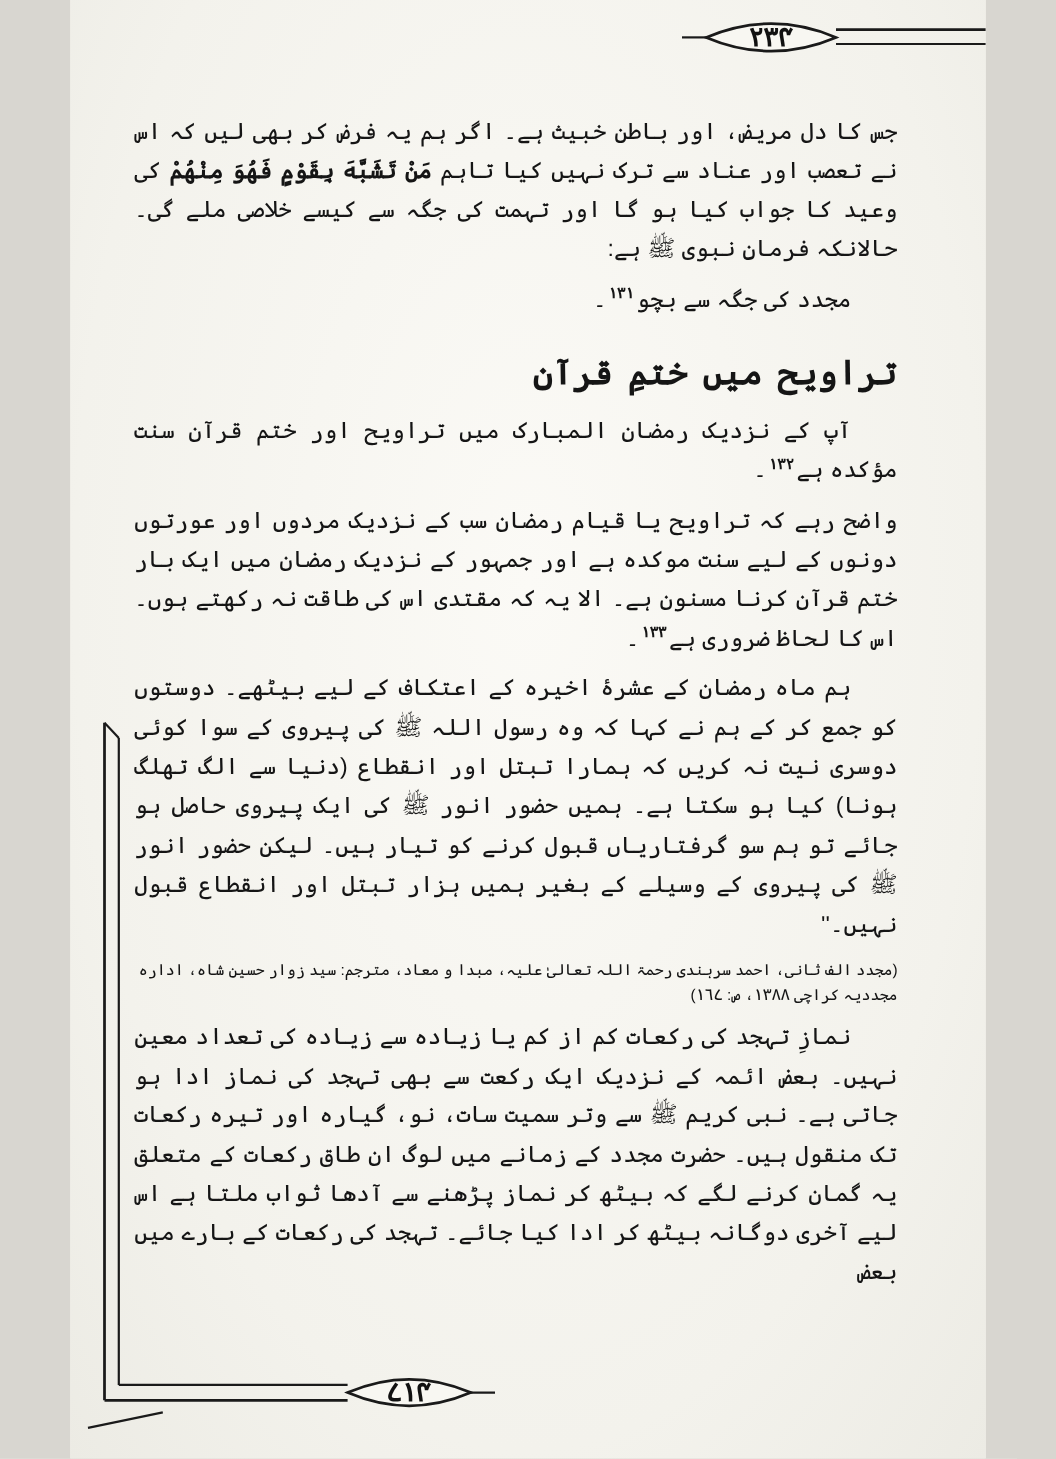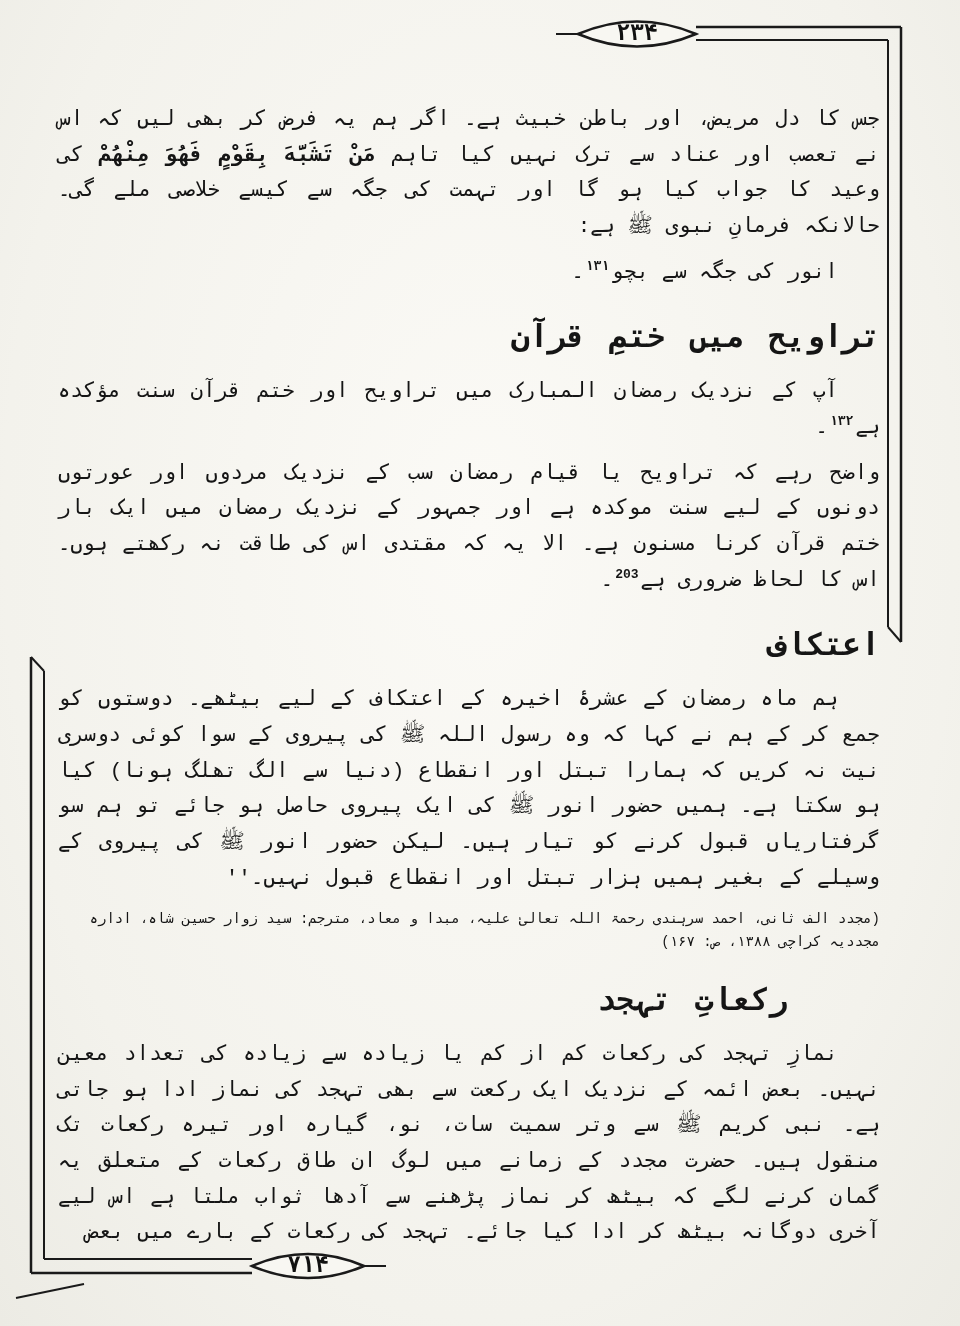--- a/index.html
+++ b/index.html
@@ -1,24 +1,24 @@
 <!DOCTYPE html>
 <html lang="ur" dir="rtl"><head>
 <meta charset="utf-8">
 <style>
   html, body { margin: 0; padding: 0; background: #d8d6d0; }
   .page {
     position: relative;
-    width: 960px;
+    width: 832px;
     height: 1326px;
     margin: 0 auto;
     background: #f7f6f1;
     background-image: radial-gradient(ellipse at 50% 40%, #fbfaf6 0%, #f3f2ec 70%, #ecebe4 100%);
     overflow: hidden;
-    font-family: Liberation Mono, monospace;
+    font-family: Liberation Sans, sans-serif;
     color: #151515;
   }
   .border-svg { position: absolute; top: 0; left: 0; z-index: 1; }
   .pageno {
     position: absolute;
     z-index: 3;
     text-align: center;
     font-weight: bold;
     font-size: 23px;
     color: #111;
@@ -102,33 +102,31 @@
   </svg>
 
   <div class="pageno top">۲۳۴</div>
   <div class="pageno bottom">۷۱۴</div>
 
   <div class="content">
 
     <p class="body"><span>جس کا دل مریض، اور باطن خبیث ہے۔ اگر ہم یہ فرض کر بھی لیں کہ اس نے تعصب اور عناد سے ترک نہیں کیا تاہم </span><span class="arabic-inline">مَنْ تَشَبَّهَ بِقَوْمٍ فَهُوَ مِنْهُمْ</span><span> کی وعید کا جواب کیا ہو گا اور تہمت کی جگہ سے کیسے خلاصی ملے گی۔ حالانکہ فرمانِ نبوی ﷺ ہے:</span></p>
 
 
-    <p class="body indent"><span>انور کی جگہ سے بچو</span><sup class="ref">۱۳۱</sup><span>۔</span></p>
+    <p class="body indent"><span>مجدد کی جگہ سے بچو</span><sup class="ref">۱۳۱</sup><span>۔</span></p>
 
     <h2 class="heading">تراویح میں ختمِ قرآن</h2>
 
     <p class="body indent"><span>آپ کے نزدیک رمضان المبارک میں تراویح اور ختم قرآن سنت مؤکدہ ہے</span><sup class="ref">۱۳۲</sup><span>۔</span></p>
 
-    <p class="body"><span>واضح رہے کہ تراویح یا قیام رمضان سب کے نزدیک مردوں اور عورتوں دونوں کے لیے سنت موکدہ ہے اور جمہور کے نزدیک رمضان میں ایک بار ختم قرآن کرنا مسنون ہے۔ الا یہ کہ مقتدی اس کی طاقت نہ رکھتے ہوں۔ اس کا لحاظ ضروری ہے</span><sup class="ref">203</sup><span>۔</span></p>
+    <p class="body"><span>واضح رہے کہ تراویح یا قیام رمضان سب کے نزدیک مردوں اور عورتوں دونوں کے لیے سنت موکدہ ہے اور جمہور کے نزدیک رمضان میں ایک بار ختم قرآن کرنا مسنون ہے۔ الا یہ کہ مقتدی اس کی طاقت نہ رکھتے ہوں۔ اس کا لحاظ ضروری ہے</span><sup class="ref">۱۳۳</sup><span>۔</span></p>
 
 
-    <h2 class="heading">اعتکاف</h2>
 
     <p class="body indent">ہم ماہ رمضان کے عشرۂ اخیرہ کے اعتکاف کے لیے بیٹھے۔ دوستوں کو جمع کر کے ہم نے کہا کہ وہ رسول اللہ ﷺ کی پیروی کے سوا کوئی دوسری نیت نہ کریں کہ ہمارا تبتل اور انقطاع (دنیا سے الگ تھلگ ہونا) کیا ہو سکتا ہے۔ ہمیں حضور انور ﷺ کی ایک پیروی حاصل ہو جائے تو ہم سو گرفتاریاں قبول کرنے کو تیار ہیں۔ لیکن حضور انور ﷺ کی پیروی کے وسیلے کے بغیر ہمیں ہزار تبتل اور انقطاع قبول نہیں۔''</p>
 
     <p class="citation">(مجدد الف ثانی، احمد سرہندی رحمۃ اللہ تعالیٰ علیہ، مبدا و معاد، مترجم: سید زوار حسین شاہ، ادارہ مجددیہ کراچی ۱۳۸۸، ص: ۱۶۷)</p>
 
-    <h2 class="heading heading-indent">رکعاتِ تہجد</h2>
 
     <p class="body indent">نمازِ تہجد کی رکعات کم از کم یا زیادہ سے زیادہ کی تعداد معین نہیں۔ بعض ائمہ کے نزدیک ایک رکعت سے بھی تہجد کی نماز ادا ہو جاتی ہے۔ نبی کریم ﷺ سے وتر سمیت سات، نو، گیارہ اور تیرہ رکعات تک منقول ہیں۔ حضرت مجدد کے زمانے میں لوگ ان طاق رکعات کے متعلق یہ گمان کرنے لگے کہ بیٹھ کر نماز پڑھنے سے آدھا ثواب ملتا ہے اس لیے آخری دوگانہ بیٹھ کر ادا کیا جائے۔ تہجد کی رکعات کے بارے میں بعض</p>
 
   </div>
 </div>
 
 </body></html>

